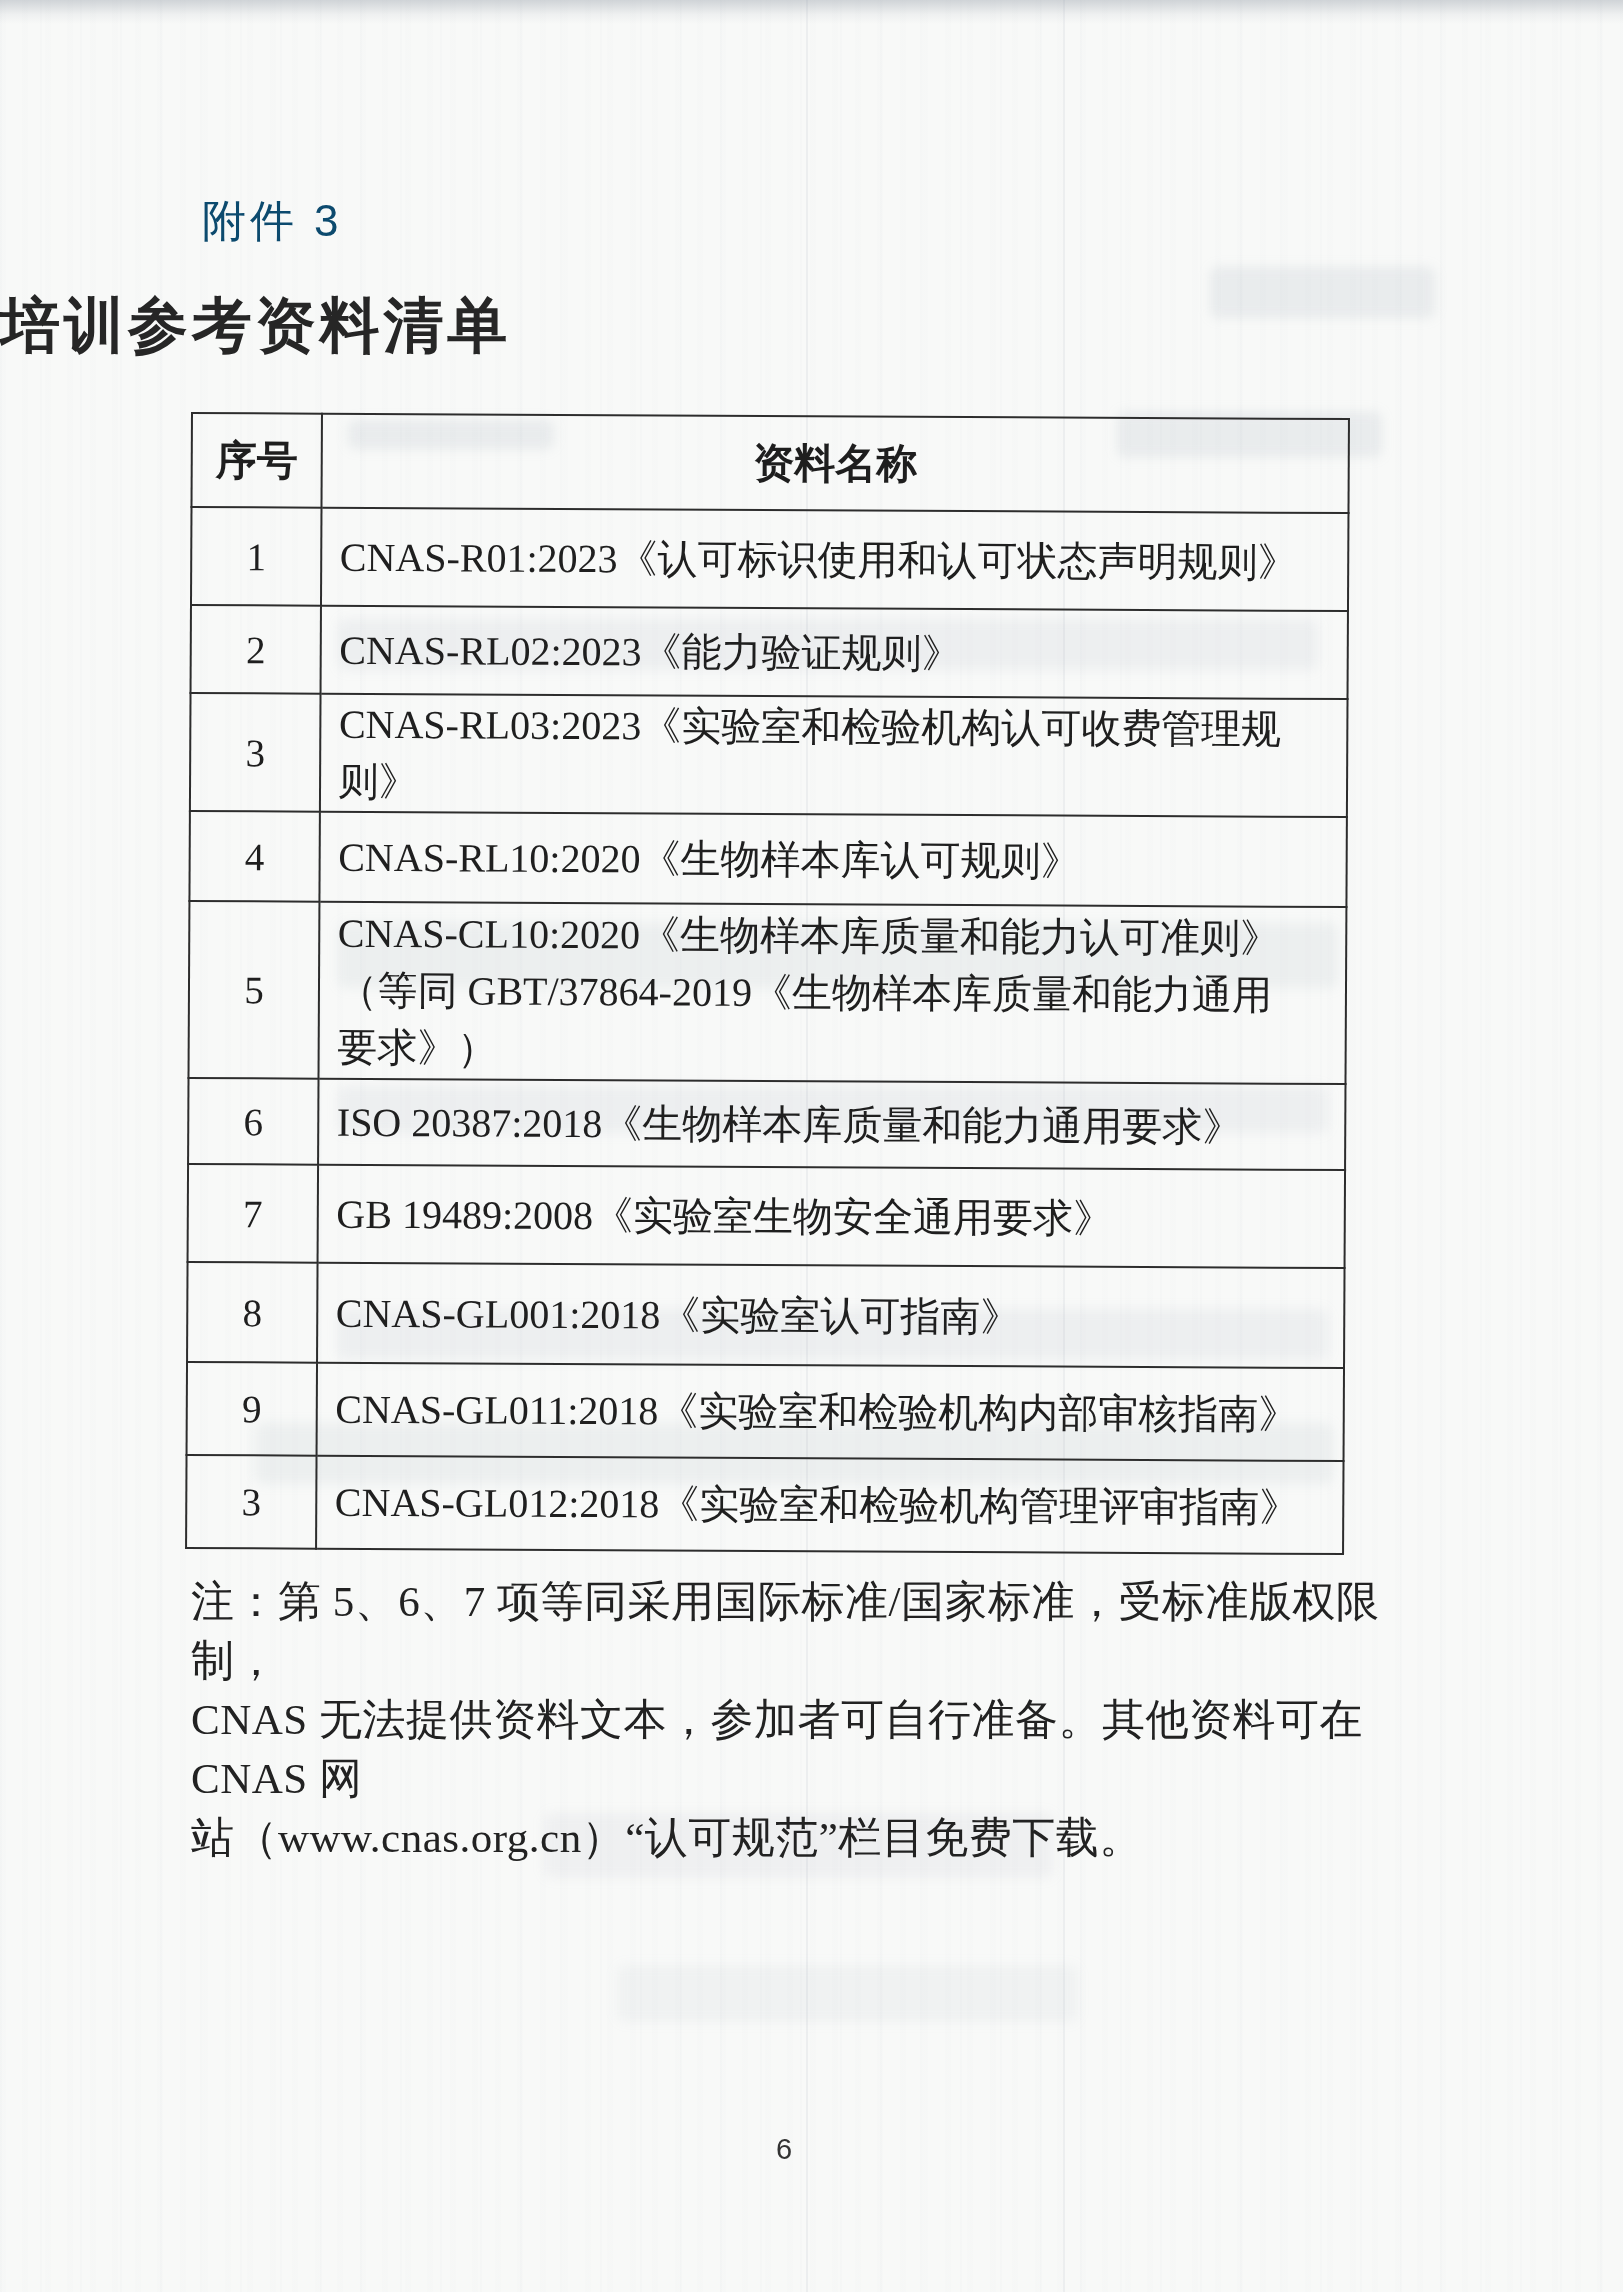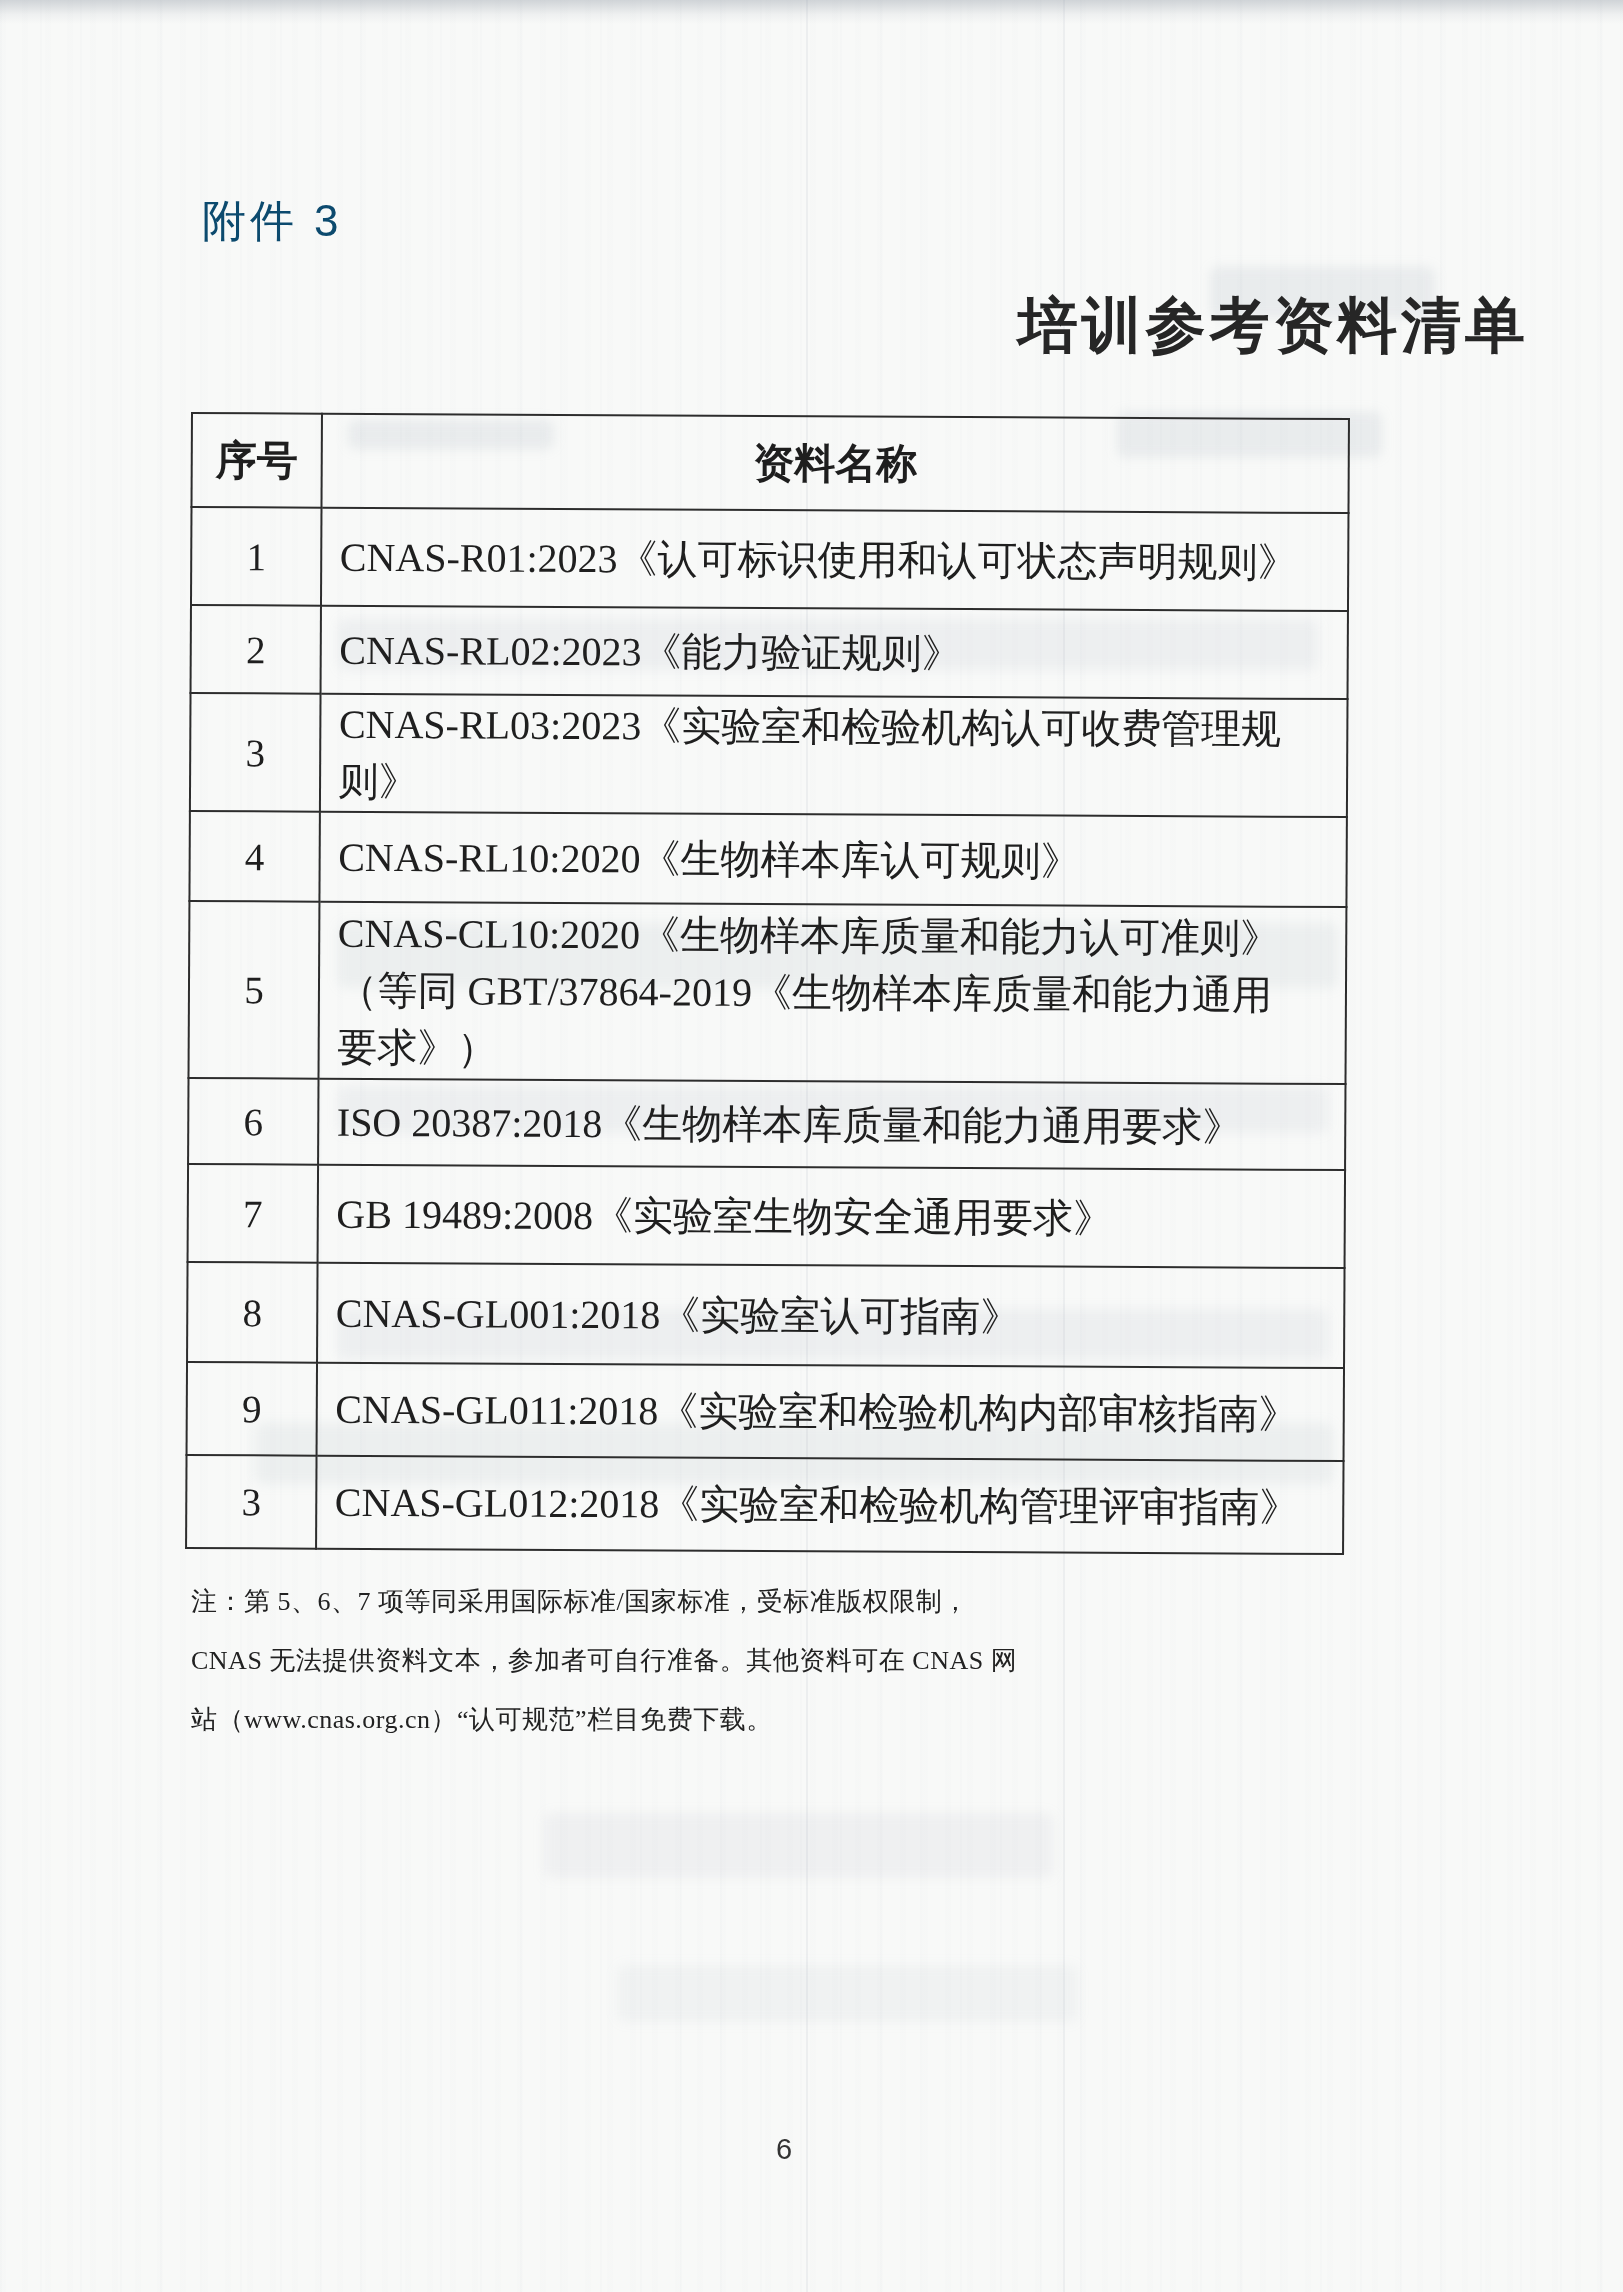--- a/index.html
+++ b/index.html
@@ -35,21 +35,21 @@
   .g8{left:255px;top:1423px;width:1078px;height:61px;background:rgba(150,160,176,0.11);}
   .g9{left:544px;top:1813px;width:510px;height:65px;background:rgba(150,160,176,0.09);}
   .g10{left:617px;top:1965px;width:461px;height:57px;background:rgba(150,160,176,0.08);}
 
   .attachment-label{
     position:absolute;left:202px;top:192px;
     font-family:"Liberation Sans","DejaVu Sans",sans-serif;
     font-size:44px;font-weight:500;letter-spacing:3.9px;color:#0c4a6e;
   }
   .doc-title{
-    position:absolute;left:0;top:286px;width:1529px;text-align:right;
+    position:absolute;left:0;top:286px;width:1529px;text-align:left;
     font-family:"Liberation Sans","DejaVu Sans",sans-serif;
     font-size:60px;font-weight:700;letter-spacing:3.9px;color:#262626;
   }
 
   .table-wrap{
     position:absolute;left:191px;top:412px;
     transform:rotate(0.30deg);transform-origin:top left;
   }
   table.ref-table{
     border-collapse:collapse;width:1159px;table-layout:fixed;
@@ -71,21 +71,21 @@
   tbody tr:nth-child(4){height:90px;}
   tbody tr:nth-child(5){height:177px;}
   tbody tr:nth-child(6){height:86px;}
   tbody tr:nth-child(7){height:98px;}
   tbody tr:nth-child(8){height:100px;}
   tbody tr:nth-child(9){height:93px;}
   tbody tr:nth-child(10){height:93px;}
 
   .note-block{
     position:absolute;left:191px;top:1572px;width:1191px;
-    font-size:26px;line-height:59px;color:#222;
+    font-size:43px;line-height:59px;color:#222;
     white-space:pre-line;letter-spacing:0.5px;
   }
   .page-number{
     position:absolute;left:0;top:2133px;width:1568px;text-align:center;
     font-family:"Liberation Sans","DejaVu Sans",sans-serif;
     font-size:29px;color:#333;
   }
 </style>
 </head>
 <body>

